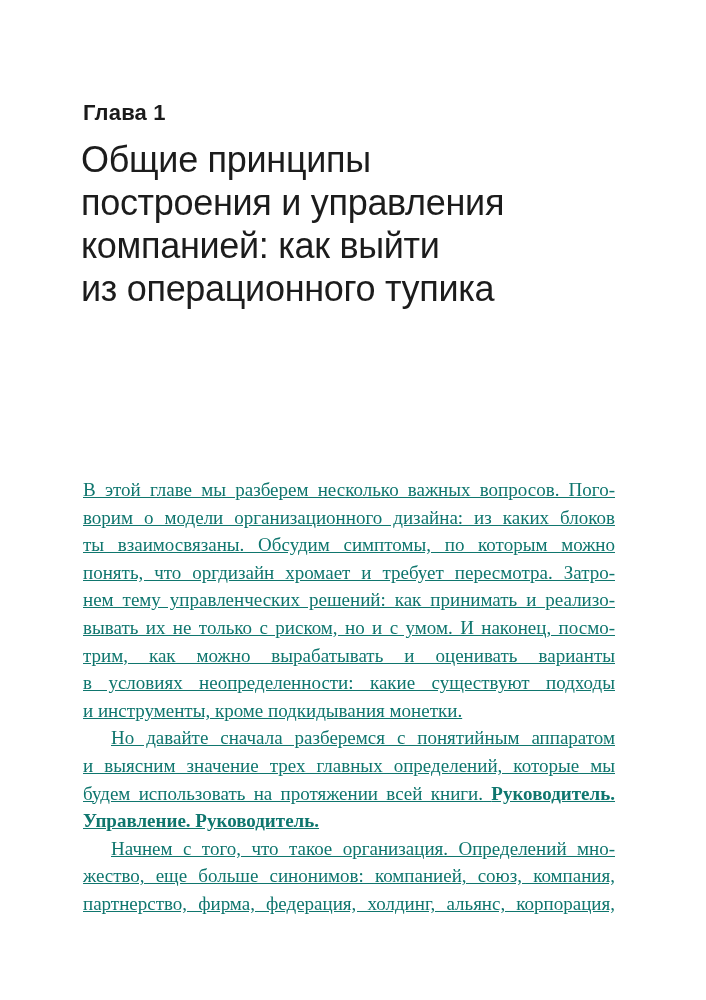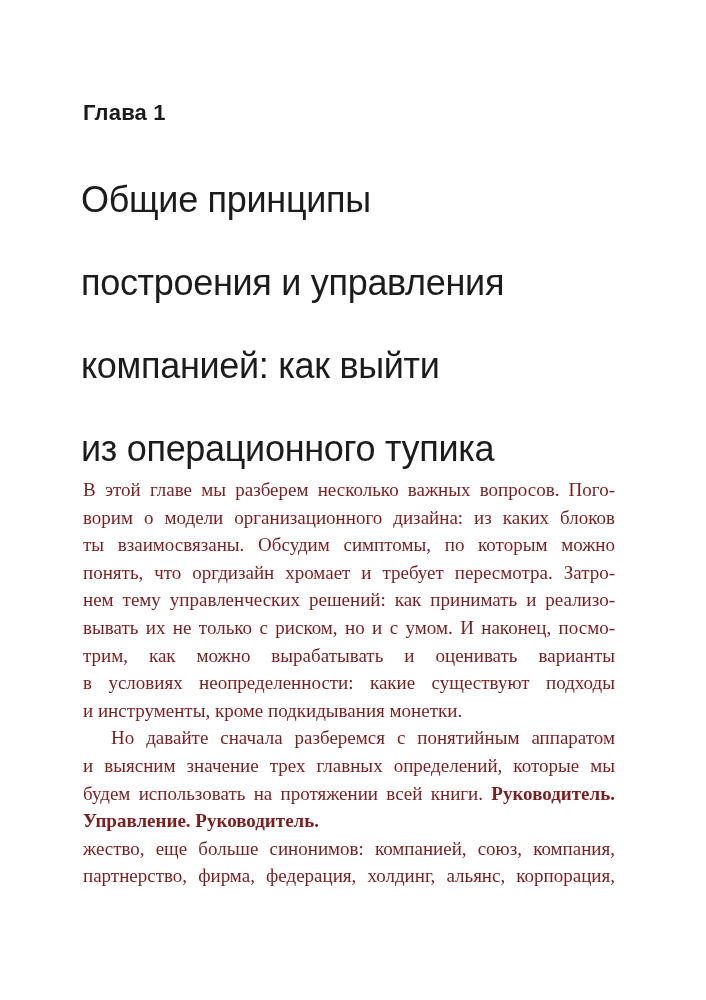--- a/index.html
+++ b/index.html
@@ -20,28 +20,29 @@
   }
   .chapter-title {
     position: absolute;
     left: 81px;
     top: 138px;
     margin: 0;
     font: 400 36px/43px "Liberation Sans", sans-serif;
     color: #1c1c1c;
     letter-spacing: -0.3px;
   }
-  .chapter-title .tline { display: block; margin-top: 40px; }
+  .chapter-title .tline { display: block; }
   .body-text {
     position: absolute;
     left: 83px;
     top: 476px;
     width: 532px;
     font: 400 19px/27.6px "Liberation Serif", serif;
-    color: #7f1d1d;
+    color: #0f766e;
+    text-decoration: underline;
   }
   .bl {
     text-align: justify;
     text-align-last: justify;
     height: 27.6px;
     overflow: visible;
   }
   .bl.endp { text-align-last: left; }
   .bl.indent { text-indent: 28px; }
   .b { font-weight: 700; }
@@ -70,17 +71,18 @@
     <div class="bl">вывать их не только с риском, но и с умом. И наконец, посмо-</div>
     <div class="bl">трим, как можно вырабатывать и оценивать варианты</div>
     <div class="bl">в условиях неопределенности: какие существуют подходы</div>
     <div class="bl endp">и инструменты, кроме подкидывания монетки.</div>
 
     <div class="bl indent">Но давайте сначала разберемся с понятийным аппаратом</div>
     <div class="bl">и выясним значение трех главных определений, которые мы</div>
     <div class="bl"><span>будем использовать на протяжении всей книги.</span> <span class="b">Руководитель.</span></div>
     <div class="bl endp"><span class="b">Управление. Руководитель.</span></div>
 
+    <div class="bl indent">Начнем с того, что такое организация. Определений мно-</div>
     <div class="bl">жество, еще больше синонимов: компанией, союз, компания,</div>
     <div class="bl">партнерство, фирма, федерация, холдинг, альянс, корпорация,</div>
   </div>
 
 </div>
 
 </body></html>

